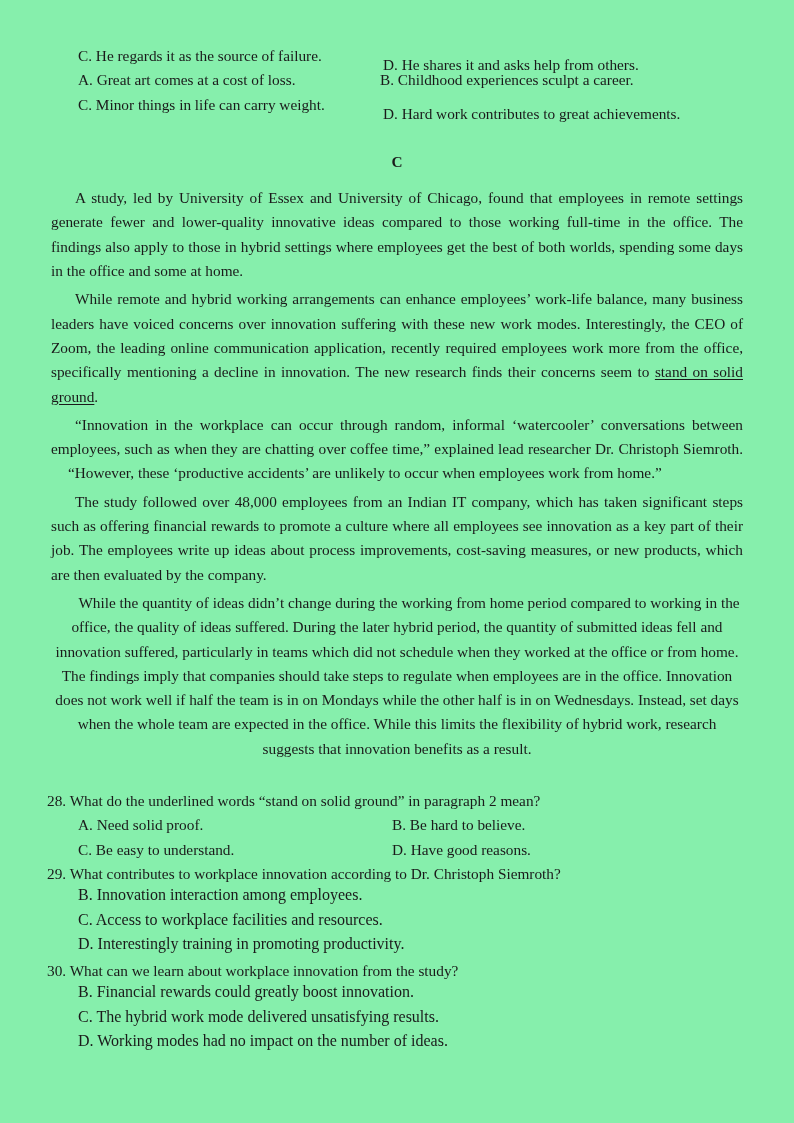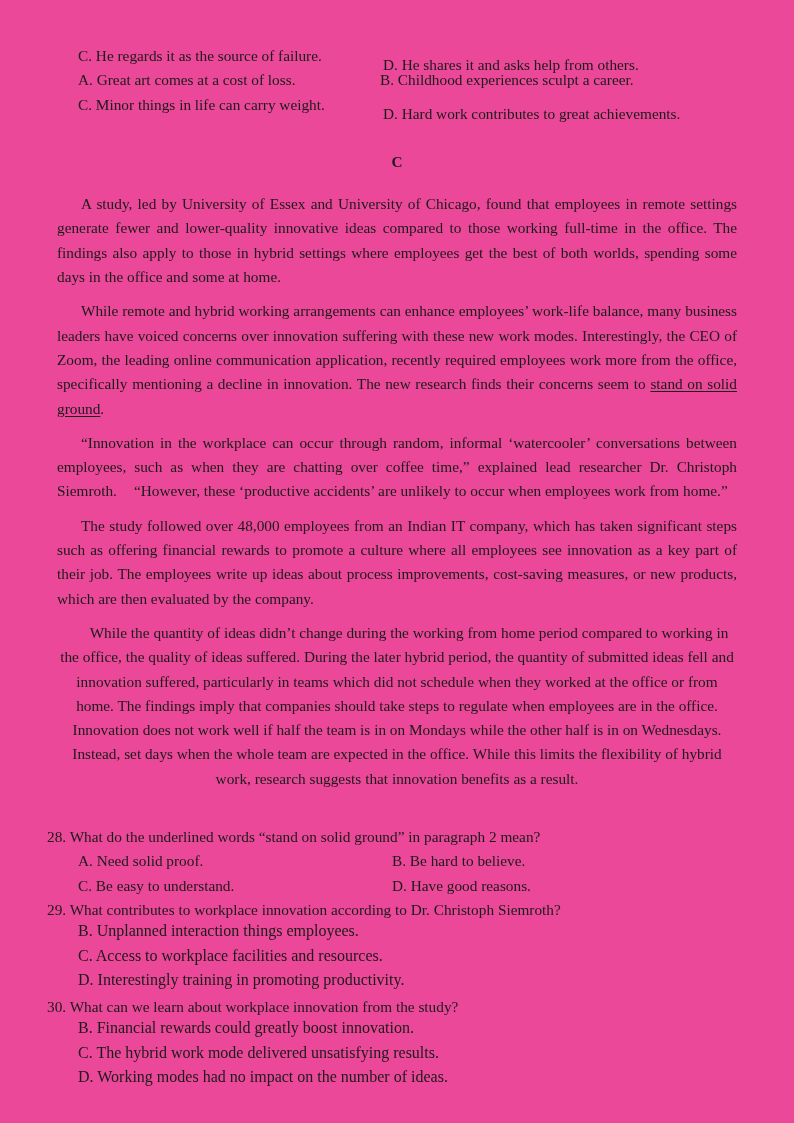--- a/index.html
+++ b/index.html
@@ -4,21 +4,21 @@
 <style>
   html, body {
     margin: 0;
     padding: 0;
     background: #ffffff;
   }
   .page {
     position: relative;
     width: 794px;
     height: 1123px;
-    background: #ec4899;
+    background: #86efac;
     margin: 0 auto;
     overflow: hidden;
     font-family: "Liberation Serif", "DejaVu Serif", serif;
     color: #1a1a1a;
   }
   .content {
     position: absolute;
     left: 47px;
     top: 44px;
     width: 700px;
@@ -70,21 +70,21 @@
   .colpos-333 { left: 333px; }
   .colpos-345 { left: 345px; }
 
   
   .section-head {
     text-align: center;
     font-weight: bold;
     margin: 0;
   }
   .para {
-    margin: 10px;
+    margin: 4px;
     text-align: justify;
     text-indent: 24px;
     hyphens: none;
   }
   .para.flush {
     text-align: center;
   }
   .para.lastline-left {
     text-align-last: left;
   }
@@ -148,21 +148,21 @@
         <span class="opt col-b colpos-345">B. Be hard to believe.</span>
       </div>
       <div class="opt-row">
         <span class="opt col-a">C. Be easy to understand.</span>
         <span class="opt col-b colpos-345">D. Have good reasons.</span>
       </div>
     </div>
 
     <div class="mc-block">
       <div class="q-line">29. What contributes to workplace innovation according to Dr. Christoph Siemroth?</div>
-      <span class="opt-single">B. Unplanned interaction things employees.</span>
+      <span class="opt-single">B. Innovation interaction among employees.</span>
       <span class="opt-single">C. Access to workplace facilities and resources.</span>
       <span class="opt-single">D. Interestingly training in promoting productivity.</span>
     </div>
 
     <div class="mc-block">
       <div class="q-line">30. What can we learn about workplace innovation from the study?</div>
       <span class="opt-single">B. Financial rewards could greatly boost innovation.</span>
       <span class="opt-single">C. The hybrid work mode delivered unsatisfying results.</span>
       <span class="opt-single">D. Working modes had no impact on the number of ideas.</span>
     </div>

